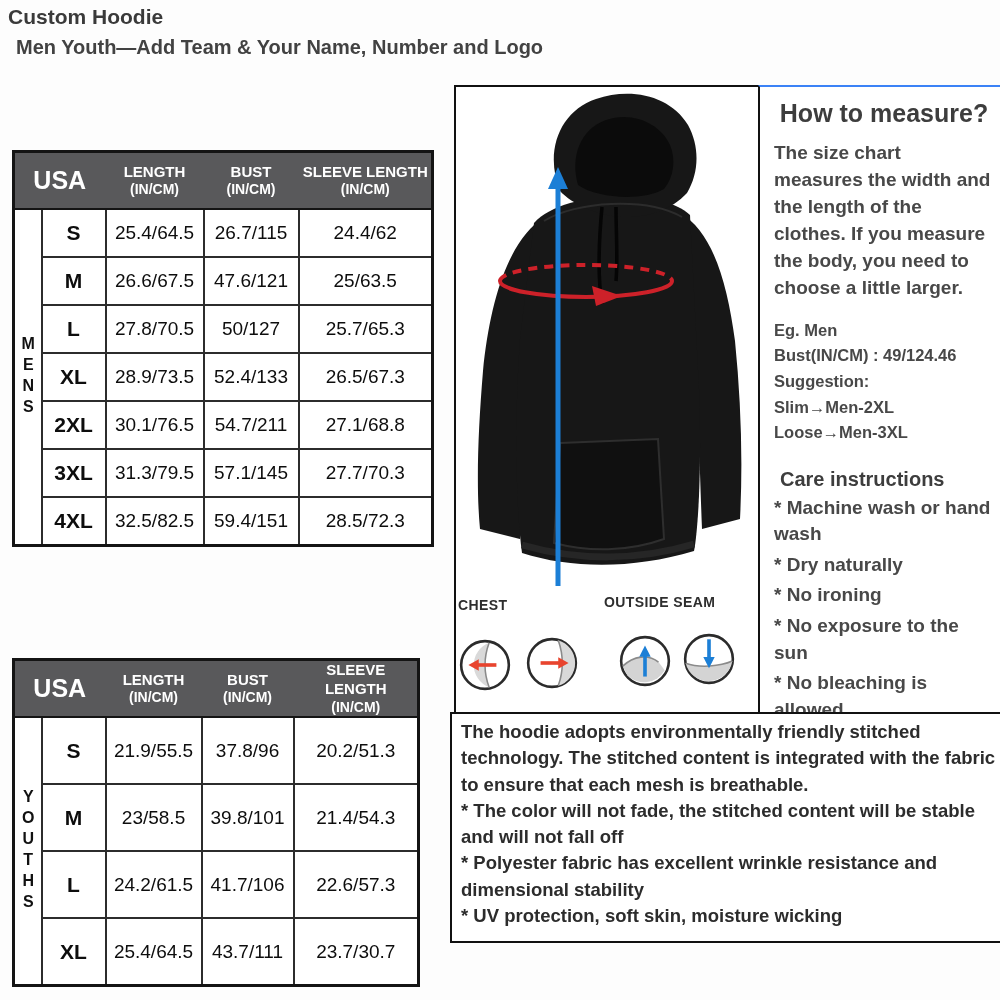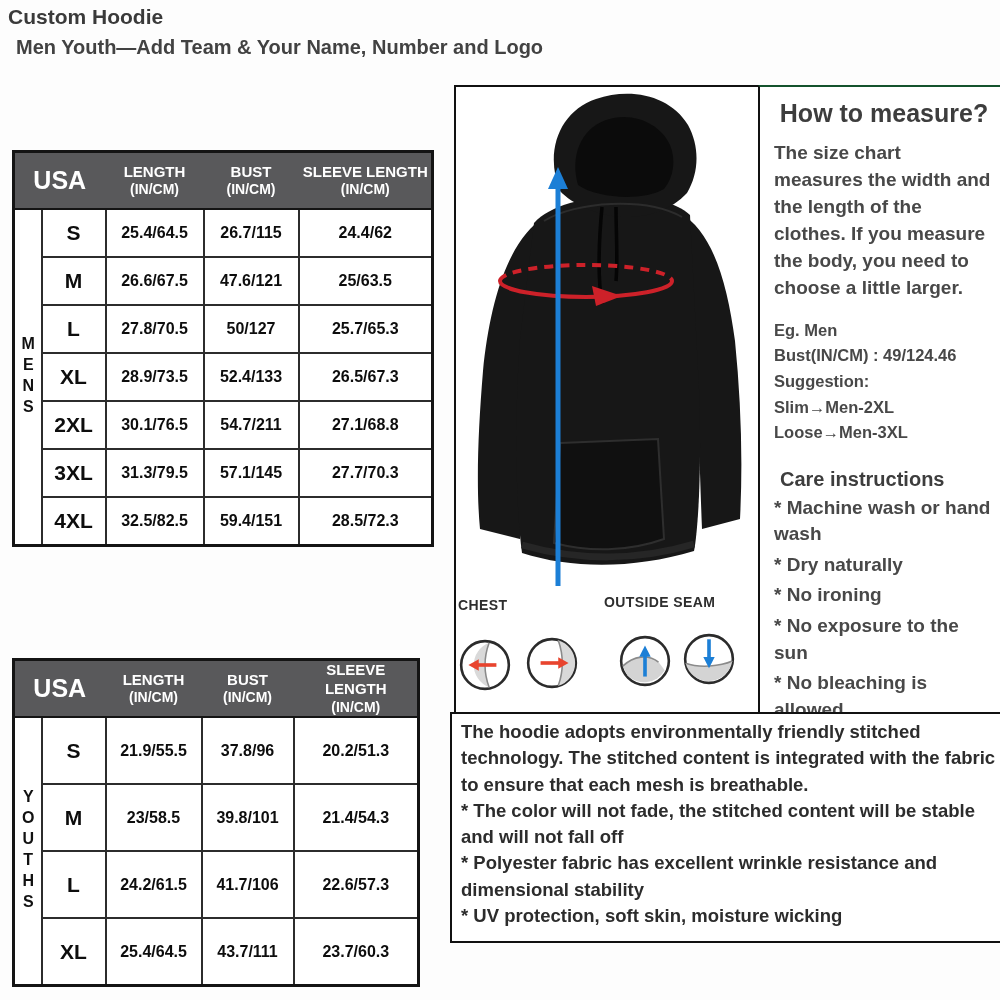--- a/index.html
+++ b/index.html
@@ -21,39 +21,39 @@
   .size-table thead th .h2{display:block;font-size:14px;font-weight:700;line-height:1.2;}
   .size-table thead th.hd-usa{font-size:25px;font-weight:700;}
   #mens-table thead th{height:55px;}
   #youths-table thead th{height:55px;}
   #mens-table tbody td{height:46px;}
   #youths-table tbody td{height:65px;}
   td.group-cell{background:#fff;}
   .vlabel{writing-mode:vertical-lr;text-orientation:upright;letter-spacing:4px;
     font-size:16px;font-weight:700;color:#111;margin:0 auto;line-height:1;}
   td.size-cell{font-size:21px;font-weight:700;color:#0d0d0d;}
-  td.val-cell{font-size:16px;font-weight:700;color:#0d0d0d;}
+  td.val-cell{font-size:19px;font-weight:400;color:#0d0d0d;}
 
   
   #hoodie-panel{position:absolute;left:454px;top:85px;width:304px;height:630px;
     border:2px solid #111;border-right:none;background:#fff;box-sizing:border-box;}
   #hoodie-art{position:absolute;left:0;top:2px;width:302px;height:498px;}
   .measure-label{position:absolute;font-size:14px;font-weight:700;color:#2e2e2e;
     letter-spacing:.4px;}
   #chest-label{left:2px;top:510px;width:120px;}
   #seam-label{left:148px;top:507px;width:142px;}
   .mini-icon{position:absolute;width:56px;height:56px;}
   #icon-chest-1{left:1px;top:550px;}
   #icon-chest-2{left:68px;top:548px;}
   #icon-seam-1{left:161px;top:546px;}
   #icon-seam-2{left:225px;top:544px;}
 
   
   #measure-panel{position:absolute;left:758px;top:85px;width:242px;height:630px;
-    border-left:2px solid #111;border-top:2px solid #14532d;background:#fff;box-sizing:border-box;
+    border-left:2px solid #111;border-top:2px solid #3b82f6;background:#fff;box-sizing:border-box;
     padding:8px 6px 0 14px;color:#484848;}
   #measure-heading{font-size:25px;font-weight:700;color:#3d3d3d;text-align:center;margin:4px 0 12px 0;}
   #measure-intro{font-size:19px;font-weight:700;line-height:1.42;}
   #measure-example{margin-top:16px;font-size:16.5px;font-weight:700;line-height:1.55;}
   #care-heading{font-size:20px;font-weight:700;margin-top:22px;margin-left:6px;color:#3d3d3d;}
   .care-item{font-size:19px;font-weight:700;line-height:1.4;margin-top:4px;}
 
   
   #fabric-box{position:absolute;left:450px;top:712px;width:550px;height:231px;
     border:2px solid #111;border-right:none;background:#fff;box-sizing:border-box;
@@ -186,21 +186,21 @@
       <tr>
         <td class="size-cell">L</td>
         <td class="val-cell">24.2/61.5</td>
         <td class="val-cell">41.7/106</td>
         <td class="val-cell">22.6/57.3</td>
       </tr>
       <tr>
         <td class="size-cell">XL</td>
         <td class="val-cell">25.4/64.5</td>
         <td class="val-cell">43.7/111</td>
-        <td class="val-cell">23.7/60.3</td>
+        <td class="val-cell">23.7/30.7</td>
       </tr>
     </tbody>
   </table>
 
   <div id="hoodie-panel">
     <svg id="hoodie-art" viewBox="0 0 302 498" xmlns="http://www.w3.org/2000/svg">
 
       <path d="M88 128 C52 152 34 212 27 282 C22 342 20 398 24 440 L64 450 C66 402 68 332 74 272 C79 222 88 170 98 148 Z" fill="#171717"></path>
       <path d="M224 124 C256 142 271 192 279 252 C285 312 287 372 284 430 L246 440 C244 392 243 332 239 282 C235 227 229 165 218 140 Z" fill="#171717"></path>
 

